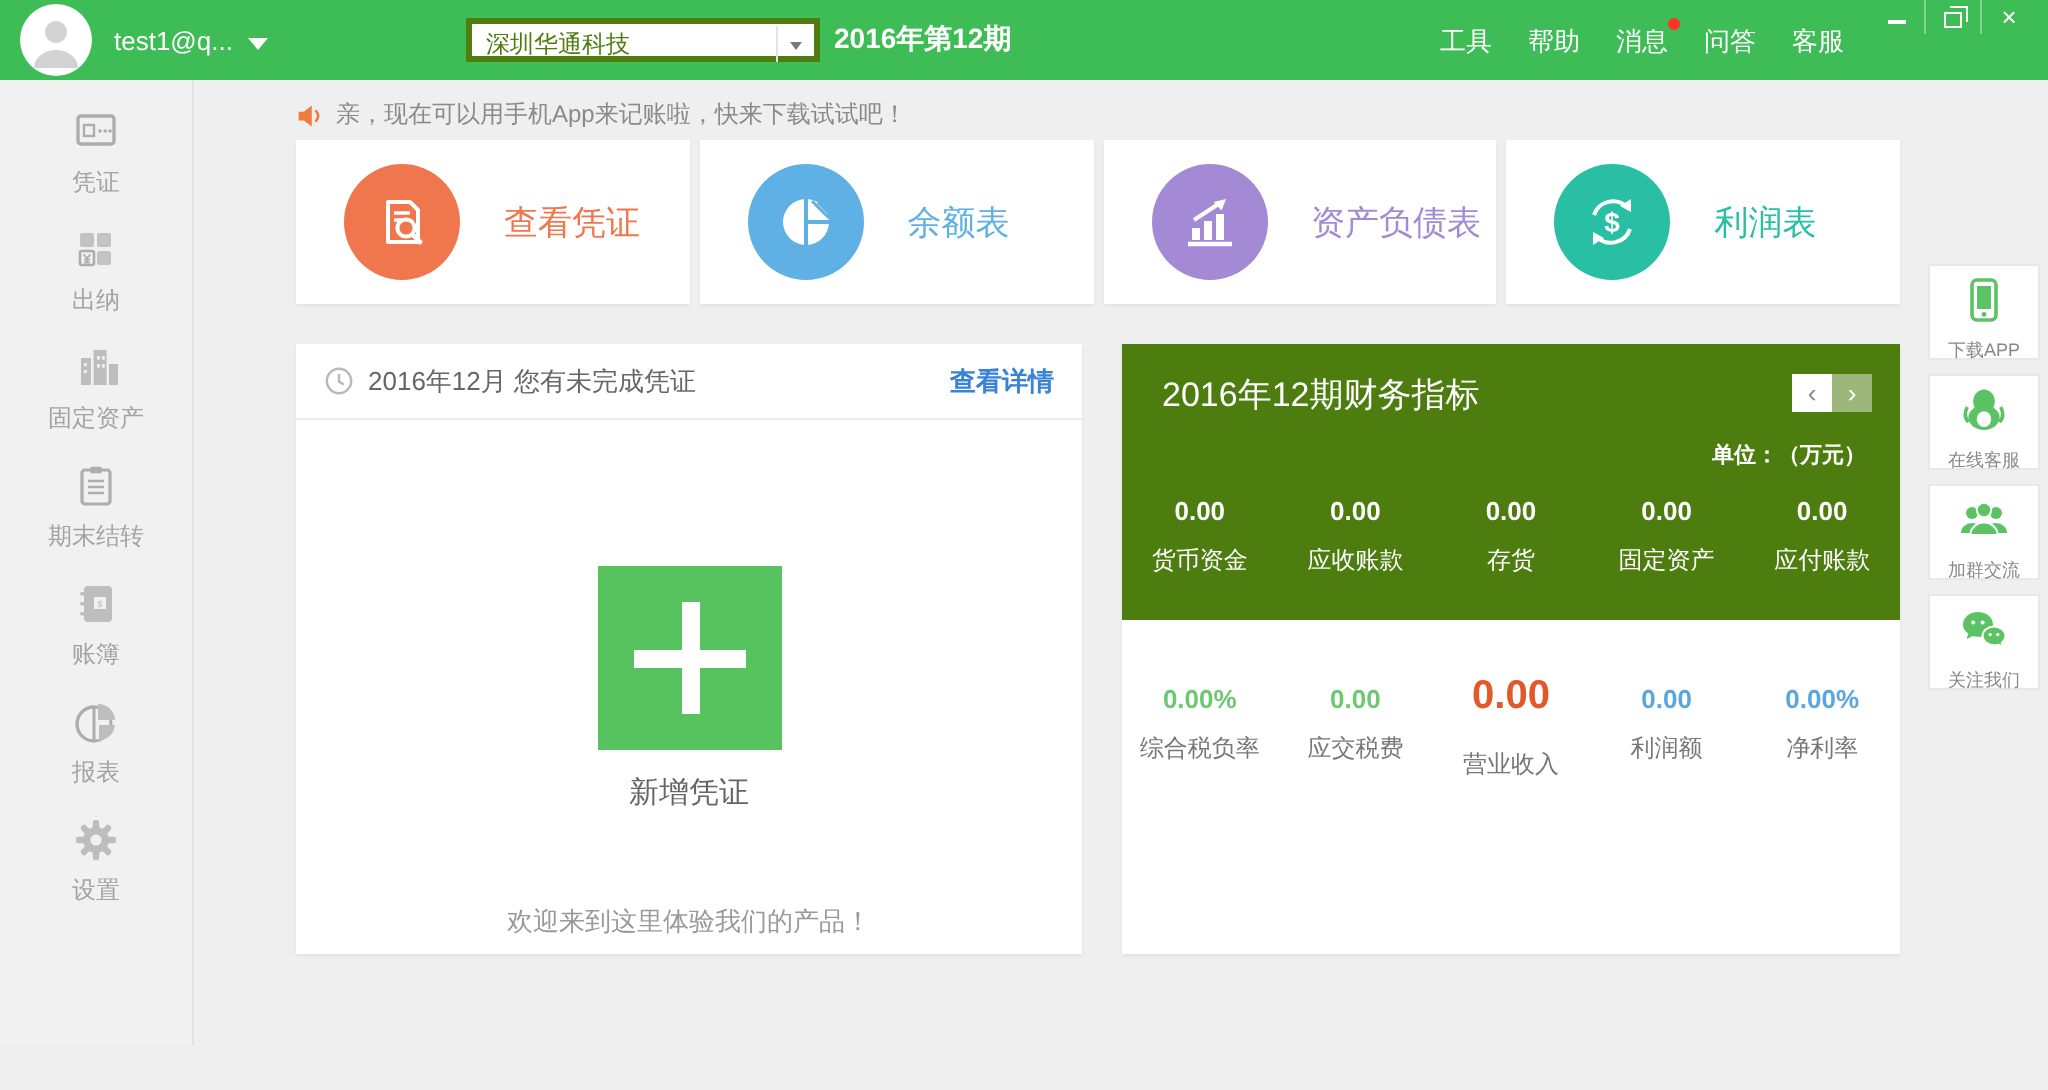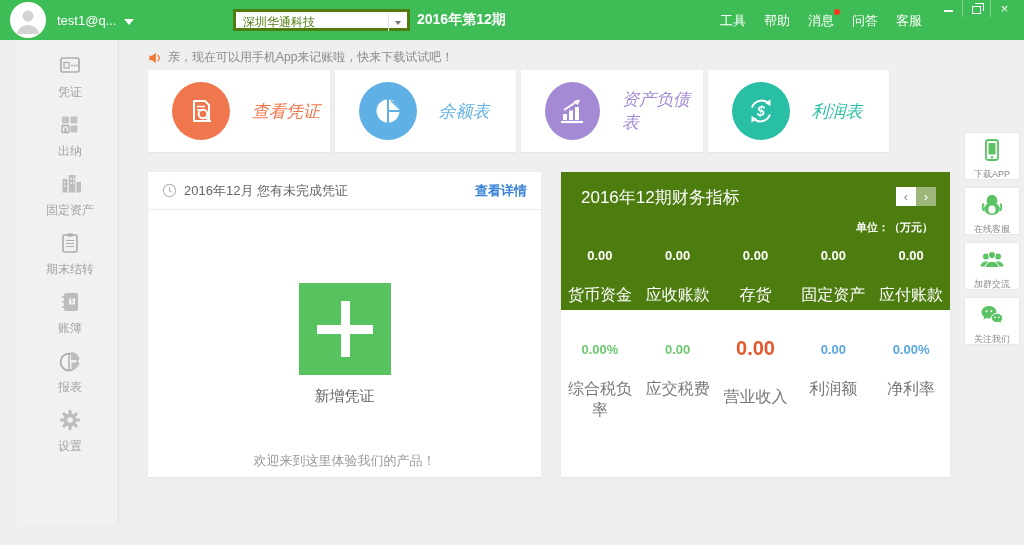--- a/index.html
+++ b/index.html
@@ -22,33 +22,33 @@
   .badge-dot { position:absolute; top:-3px; right:-6px; width:6px; height:6px; border-radius:50%; background:#ff3323; }
   .win-btns { position:absolute; top:0; right:6px; display:flex; }
   .win-btn { width:28px; height:17px; display:flex; align-items:center; justify-content:center; color:#fff; cursor:pointer; border-left:1px solid rgba(255,255,255,0.35); }
   .win-btn:first-child { border-left:none; }
   .min-glyph { width:9px; height:2px; background:#fff; margin-top:5px; }
   .max-glyph { position:relative; width:9px; height:8px; border:1.4px solid #fff; margin-top:2px; }
   .max-glyph::before { content:""; position:absolute; left:2px; top:-4px; width:8px; height:7px; border:1.4px solid #fff; border-bottom:none; border-left:none; }
   .close-glyph { font-size:13px; line-height:1; }
 
   
-  .sidebar { position:absolute; top:40px; left:0; width:97px; bottom:22px; background:#f1f1f1; border-right:1px solid #e2e2e2; padding-top:13px;margin-left:22px; }
+  .sidebar { position:absolute; top:40px; left:0; width:97px; bottom:22px; background:#f1f1f1; border-right:1px solid #e2e2e2; padding-top:13px; }
   .side-item { width:100%; height:59px; text-align:center; cursor:pointer; }
   .side-item .s-icon { display:block; margin:0 auto 3px; }
   .side-item .s-label { font-size:12px; color:#a3a3a3; }
 
   
   .footer { position:absolute; left:0; right:0; bottom:0; height:22px; background:#f1f1f1; border-top:1px solid #dcdcdc; text-align:right; padding-right:14px; font-size:11px; color:#999; line-height:21px; }
   .footer a { color:#6666cc; text-decoration:underline; font-family:"Liberation Mono","DejaVu Sans Mono",monospace; cursor:pointer; }
 
   
   .main { position:absolute; top:40px; left:98px; right:0; bottom:22px; }
   .notice { position:absolute; top:9px; left:50px; display:flex; align-items:center; gap:6px; font-size:12px; color:#8a8a8a; }
-  .cards { position:absolute; top:30px; left:50px; width:741px; display:flex; gap:5px;font-style:italic; }
+  .cards { position:absolute; top:30px; left:50px; width:802px; display:flex; gap:5px; }
   .quick-card { flex:1; height:82px; background:#fff; box-shadow:0 1px 2px rgba(0,0,0,0.06); display:flex; align-items:center; padding-left:24px; gap:22px; cursor:pointer; }
   .qc-circle { width:58px; height:58px; border-radius:50%; display:flex; align-items:center; justify-content:center; }
   .qc-label { font-size:17px; }
 
   .panels { position:absolute; top:132px; left:50px; width:802px; height:305px; display:flex; gap:20px; }
 
   
   .voucher-panel { width:393px; background:#fff; box-shadow:0 1px 2px rgba(0,0,0,0.06); }
   .vp-header { height:38px; border-bottom:1px solid #ececec; display:flex; align-items:center; padding:0 14px; gap:7px; }
   .vp-title { font-size:13px; color:#666; flex:1; }
@@ -65,21 +65,21 @@
   .ip-title { position:absolute; left:20px; top:14px; color:#fff; font-size:17px; }
   .pager { position:absolute; right:14px; top:15px; display:flex; }
   .pager-btn { width:20px; height:19px; display:flex; align-items:center; justify-content:center; font-size:13px; cursor:pointer; }
   .pager-prev { background:#ffffff; color:#888; }
   .pager-next { background:rgba(255,255,255,0.45); color:#fff; }
   .ip-unit { position:absolute; right:17px; top:48px; color:#fff; font-size:11px; font-weight:bold; }
   .stat-row { position:absolute; left:0; right:0; display:flex; }
   .ip-blue .stat-row { top:76px; }
   .stat-col { flex:1; text-align:center; }
   .stat-val { font-size:13px; font-weight:bold; color:#fff; }
-  .stat-lab { font-size:16px; color:#fff; margin-top:22px; }
+  .stat-lab { font-size:12px; color:#fff; margin-top:9px; }
   .ip-white { position:relative; height:167px; }
   .ip-white .stat-row { top:32px; }
   .ip-white .stat-val { font-size:13px; }
   .ip-white .stat-col.big .stat-val { font-size:20px; position:relative; top:-5px; }
   .ip-white .stat-lab { color:#777; }
   .tab-row { position:absolute; left:0; right:0; top:104px; display:flex; justify-content:center; }
   .ip-tab { width:76px; height:27px; font-size:13px; display:flex; align-items:center; justify-content:center; cursor:pointer; }
   .ip-tab.active { background:#58ace2; color:#fff; }
   .ip-tab.inactive { background:#f2f2f2; color:#58ace2; }
 

